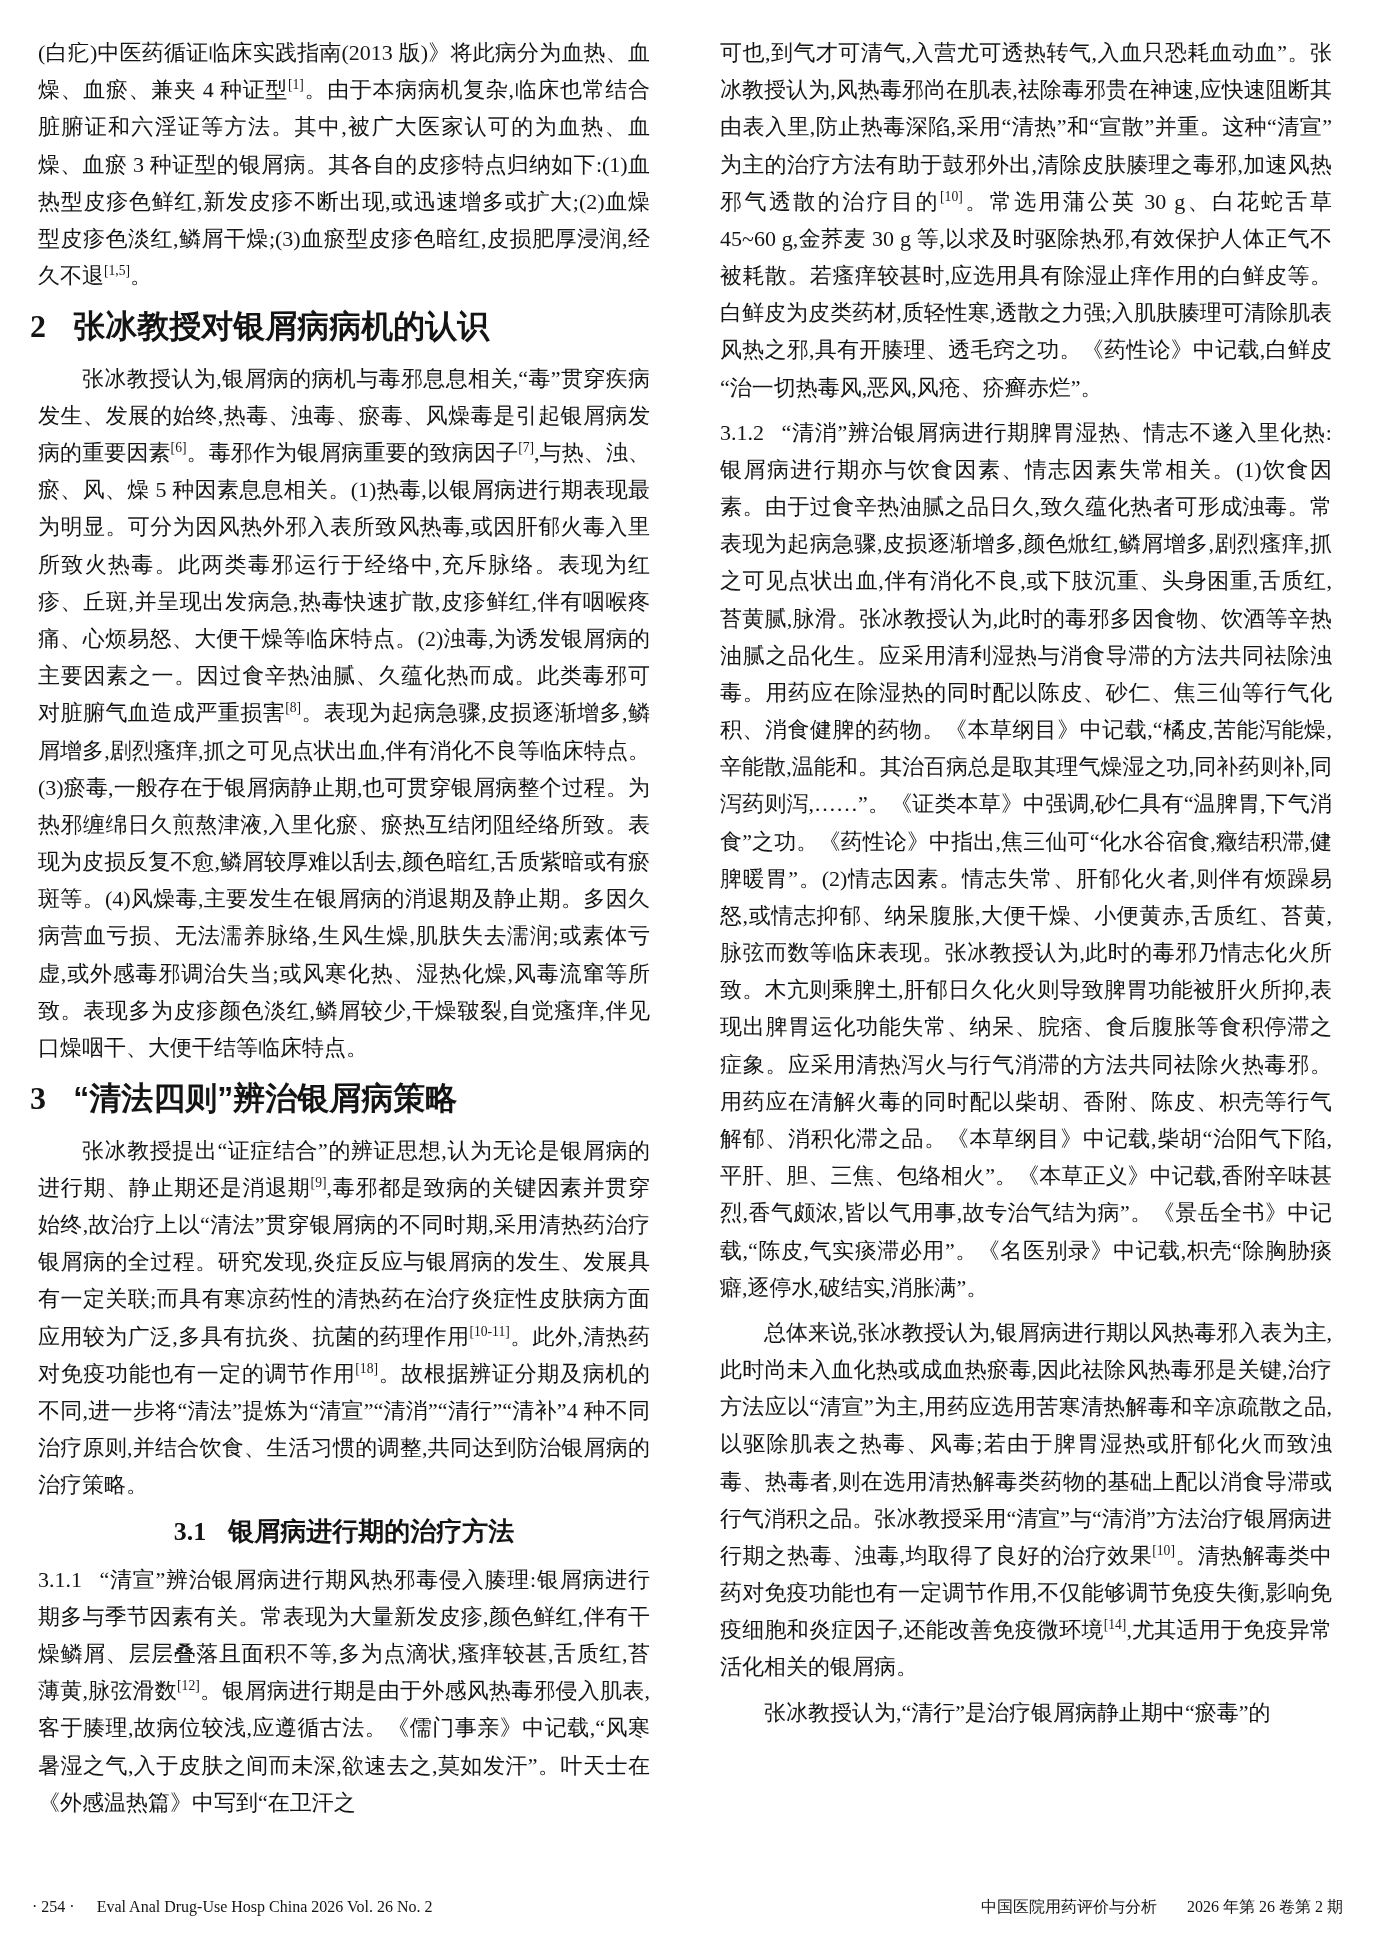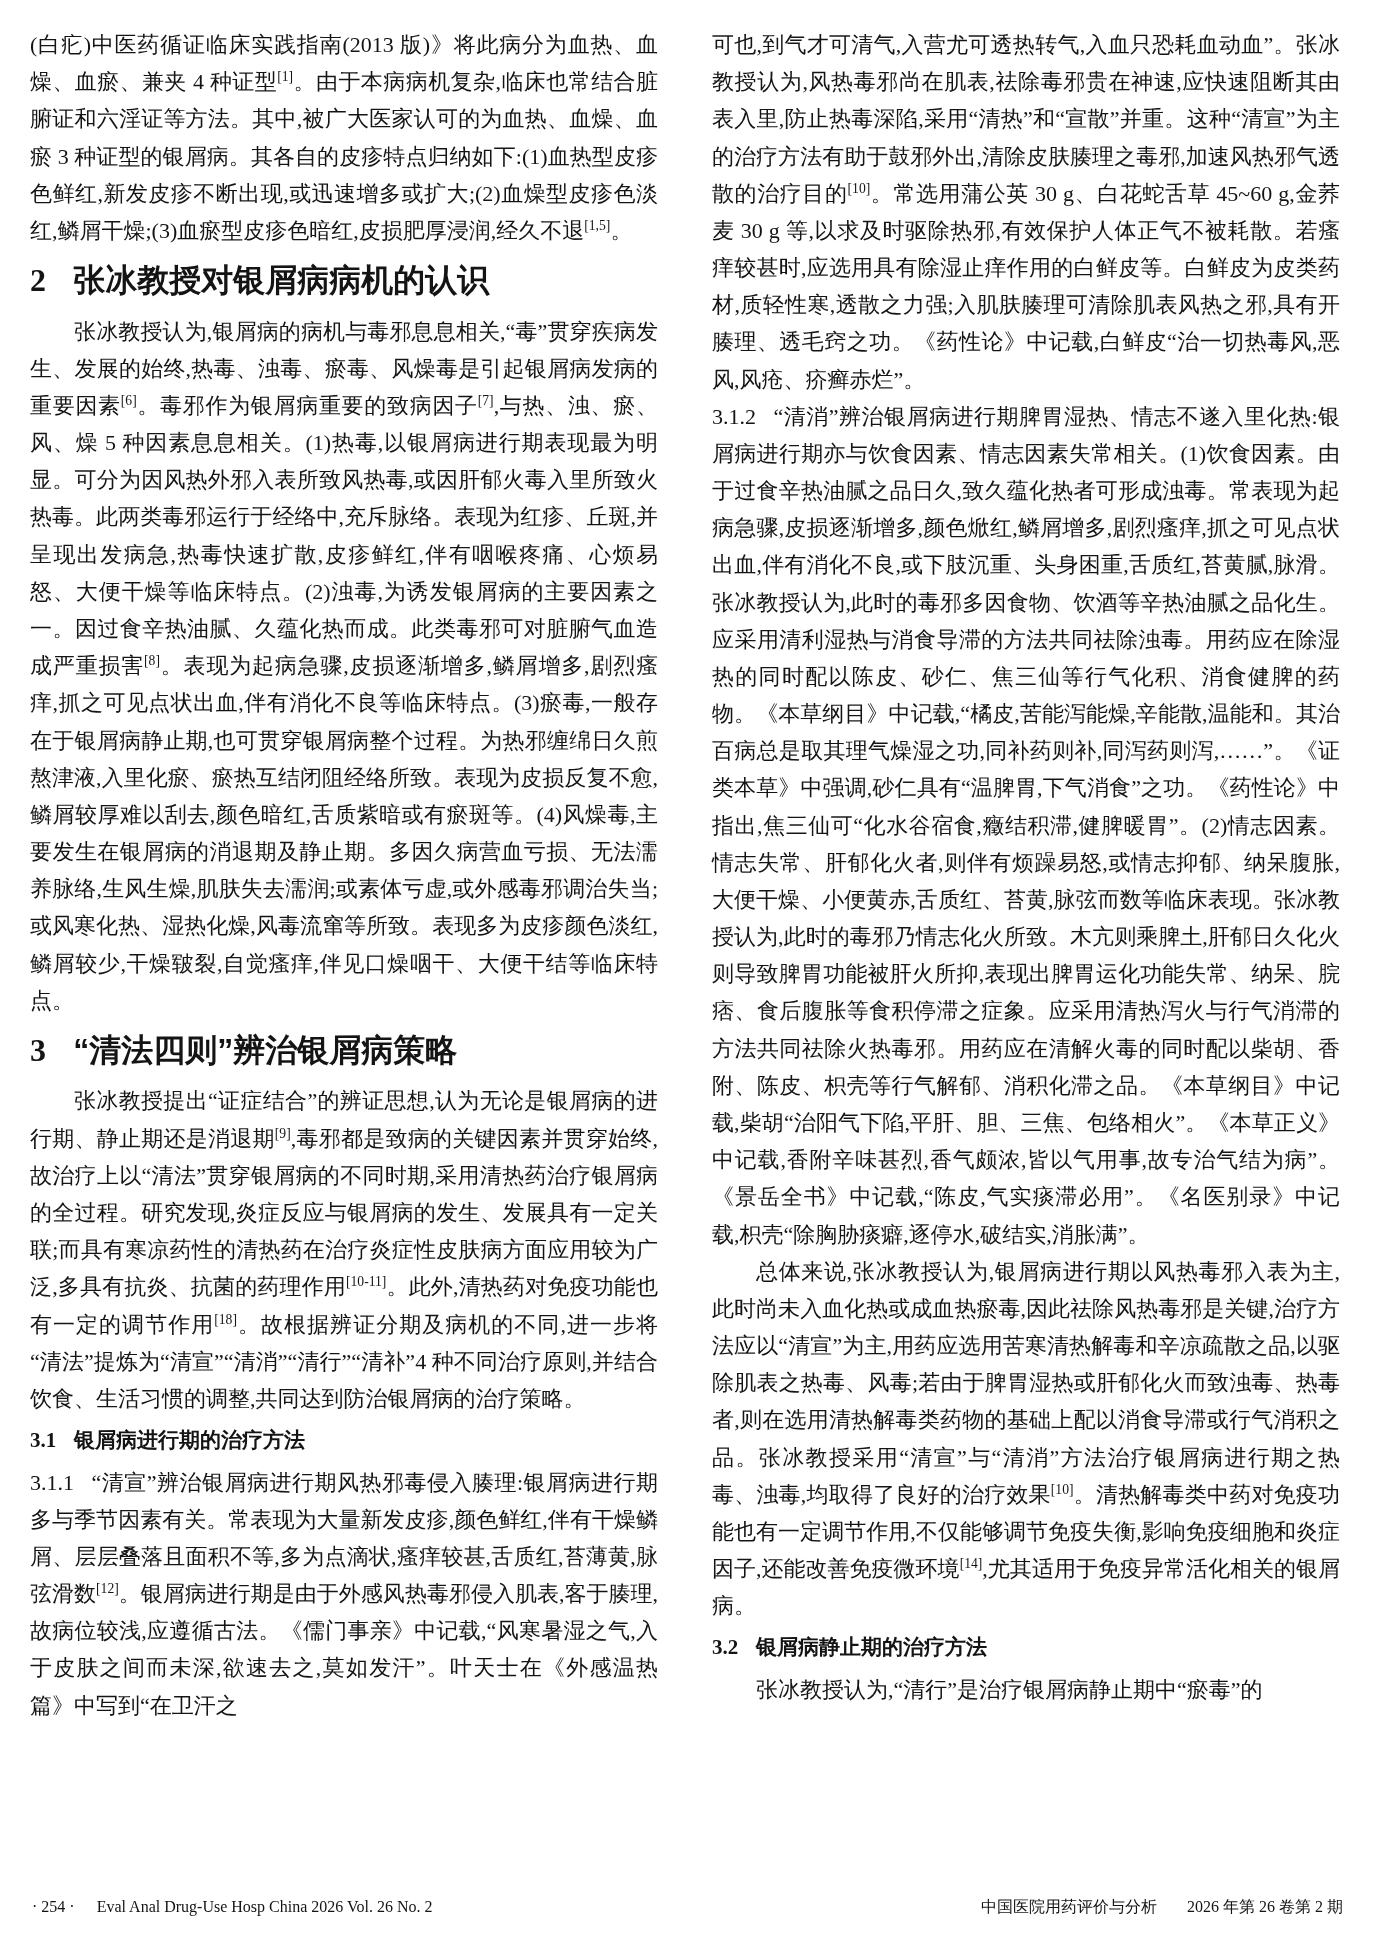--- a/index.html
+++ b/index.html
@@ -29,34 +29,34 @@
     overflow: hidden;
   }
   .column {
     width: 628px;
     min-width: 628px;
     font-size: 22px;
     line-height: 1.69;
     text-align: justify;
   }
   .column p.para {
-    margin: 0;
+    margin: 8px;
   }
   .column p.para.indent {
     text-indent: 2em;
   }
   h2.h1, h2.h2 {
     font-family: "Liberation Sans", "DejaVu Sans", sans-serif;
     font-weight: bold;
     text-align: left;
     margin: 7px 0 7px 0;
     line-height: 1.55;
   }
   h2.h1 { font-size: 32px; }
-  h2.h2 { font-size: 21px; }
+  h2.h2 { font-size: 26px; text-align: center; }
   .hnum {
     font-family: "Liberation Serif", "DejaVu Serif", serif;
     font-weight: bold;
     margin-right: 0.85em;
   }
   .rnum {
     font-weight: normal;
     margin-right: 0.8em;
   }
   sup.ref {
@@ -87,21 +87,20 @@
         <p class="para indent">张冰教授认为,银屑病的病机与毒邪息息相关,“毒”贯穿疾病发生、发展的始终,热毒、浊毒、瘀毒、风燥毒是引起银屑病发病的重要因素<sup class="ref">[6]</sup>。毒邪作为银屑病重要的致病因子<sup class="ref">[7]</sup>,与热、浊、瘀、风、燥 5 种因素息息相关。(1)热毒,以银屑病进行期表现最为明显。可分为因风热外邪入表所致风热毒,或因肝郁火毒入里所致火热毒。此两类毒邪运行于经络中,充斥脉络。表现为红疹、丘斑,并呈现出发病急,热毒快速扩散,皮疹鲜红,伴有咽喉疼痛、心烦易怒、大便干燥等临床特点。(2)浊毒,为诱发银屑病的主要因素之一。因过食辛热油腻、久蕴化热而成。此类毒邪可对脏腑气血造成严重损害<sup class="ref">[8]</sup>。表现为起病急骤,皮损逐渐增多,鳞屑增多,剧烈瘙痒,抓之可见点状出血,伴有消化不良等临床特点。(3)瘀毒,一般存在于银屑病静止期,也可贯穿银屑病整个过程。为热邪缠绵日久煎熬津液,入里化瘀、瘀热互结闭阻经络所致。表现为皮损反复不愈,鳞屑较厚难以刮去,颜色暗红,舌质紫暗或有瘀斑等。(4)风燥毒,主要发生在银屑病的消退期及静止期。多因久病营血亏损、无法濡养脉络,生风生燥,肌肤失去濡润;或素体亏虚,或外感毒邪调治失当;或风寒化热、湿热化燥,风毒流窜等所致。表现多为皮疹颜色淡红,鳞屑较少,干燥皲裂,自觉瘙痒,伴见口燥咽干、大便干结等临床特点。</p>
         <h2 class="h1"><span class="hnum">3</span><span>“清法四则”辨治银屑病策略</span></h2>
         <p class="para indent">张冰教授提出“证症结合”的辨证思想,认为无论是银屑病的进行期、静止期还是消退期<sup class="ref">[9]</sup>,毒邪都是致病的关键因素并贯穿始终,故治疗上以“清法”贯穿银屑病的不同时期,采用清热药治疗银屑病的全过程。研究发现,炎症反应与银屑病的发生、发展具有一定关联;而具有寒凉药性的清热药在治疗炎症性皮肤病方面应用较为广泛,多具有抗炎、抗菌的药理作用<sup class="ref">[10-11]</sup>。此外,清热药对免疫功能也有一定的调节作用<sup class="ref">[18]</sup>。故根据辨证分期及病机的不同,进一步将“清法”提炼为“清宣”“清消”“清行”“清补”4 种不同治疗原则,并结合饮食、生活习惯的调整,共同达到防治银屑病的治疗策略。</p>
         <h2 class="h2"><span class="hnum">3.1</span><span>银屑病进行期的治疗方法</span></h2>
         <p class="para"><span class="rnum">3.1.1</span>“清宣”辨治银屑病进行期风热邪毒侵入腠理:银屑病进行期多与季节因素有关。常表现为大量新发皮疹,颜色鲜红,伴有干燥鳞屑、层层叠落且面积不等,多为点滴状,瘙痒较甚,舌质红,苔薄黄,脉弦滑数<sup class="ref">[12]</sup>。银屑病进行期是由于外感风热毒邪侵入肌表,客于腠理,故病位较浅,应遵循古法。《儒门事亲》中记载,“风寒暑湿之气,入于皮肤之间而未深,欲速去之,莫如发汗”。叶天士在《外感温热篇》中写到“在卫汗之</p>
       </div>
     <div class="column">
         <p class="para">可也,到气才可清气,入营尤可透热转气,入血只恐耗血动血”。张冰教授认为,风热毒邪尚在肌表,祛除毒邪贵在神速,应快速阻断其由表入里,防止热毒深陷,采用“清热”和“宣散”并重。这种“清宣”为主的治疗方法有助于鼓邪外出,清除皮肤腠理之毒邪,加速风热邪气透散的治疗目的<sup class="ref">[10]</sup>。常选用蒲公英 30 g、白花蛇舌草 45~60 g,金荞麦 30 g 等,以求及时驱除热邪,有效保护人体正气不被耗散。若瘙痒较甚时,应选用具有除湿止痒作用的白鲜皮等。白鲜皮为皮类药材,质轻性寒,透散之力强;入肌肤腠理可清除肌表风热之邪,具有开腠理、透毛窍之功。《药性论》中记载,白鲜皮“治一切热毒风,恶风,风疮、疥癣赤烂”。</p>
         <p class="para"><span class="rnum">3.1.2</span>“清消”辨治银屑病进行期脾胃湿热、情志不遂入里化热:银屑病进行期亦与饮食因素、情志因素失常相关。(1)饮食因素。由于过食辛热油腻之品日久,致久蕴化热者可形成浊毒。常表现为起病急骤,皮损逐渐增多,颜色焮红,鳞屑增多,剧烈瘙痒,抓之可见点状出血,伴有消化不良,或下肢沉重、头身困重,舌质红,苔黄腻,脉滑。张冰教授认为,此时的毒邪多因食物、饮酒等辛热油腻之品化生。应采用清利湿热与消食导滞的方法共同祛除浊毒。用药应在除湿热的同时配以陈皮、砂仁、焦三仙等行气化积、消食健脾的药物。《本草纲目》中记载,“橘皮,苦能泻能燥,辛能散,温能和。其治百病总是取其理气燥湿之功,同补药则补,同泻药则泻,……”。《证类本草》中强调,砂仁具有“温脾胃,下气消食”之功。《药性论》中指出,焦三仙可“化水谷宿食,癥结积滞,健脾暖胃”。(2)情志因素。情志失常、肝郁化火者,则伴有烦躁易怒,或情志抑郁、纳呆腹胀,大便干燥、小便黄赤,舌质红、苔黄,脉弦而数等临床表现。张冰教授认为,此时的毒邪乃情志化火所致。木亢则乘脾土,肝郁日久化火则导致脾胃功能被肝火所抑,表现出脾胃运化功能失常、纳呆、脘痞、食后腹胀等食积停滞之症象。应采用清热泻火与行气消滞的方法共同祛除火热毒邪。用药应在清解火毒的同时配以柴胡、香附、陈皮、枳壳等行气解郁、消积化滞之品。《本草纲目》中记载,柴胡“治阳气下陷,平肝、胆、三焦、包络相火”。《本草正义》中记载,香附辛味甚烈,香气颇浓,皆以气用事,故专治气结为病”。《景岳全书》中记载,“陈皮,气实痰滞必用”。《名医别录》中记载,枳壳“除胸胁痰癖,逐停水,破结实,消胀满”。</p>
         <p class="para indent">总体来说,张冰教授认为,银屑病进行期以风热毒邪入表为主,此时尚未入血化热或成血热瘀毒,因此祛除风热毒邪是关键,治疗方法应以“清宣”为主,用药应选用苦寒清热解毒和辛凉疏散之品,以驱除肌表之热毒、风毒;若由于脾胃湿热或肝郁化火而致浊毒、热毒者,则在选用清热解毒类药物的基础上配以消食导滞或行气消积之品。张冰教授采用“清宣”与“清消”方法治疗银屑病进行期之热毒、浊毒,均取得了良好的治疗效果<sup class="ref">[10]</sup>。清热解毒类中药对免疫功能也有一定调节作用,不仅能够调节免疫失衡,影响免疫细胞和炎症因子,还能改善免疫微环境<sup class="ref">[14]</sup>,尤其适用于免疫异常活化相关的银屑病。</p>
-        <h2 class="h2"><span class="hnum">3.2</span><span>银屑病静止期的治疗方法</span></h2>
         <p class="para indent">张冰教授认为,“清行”是治疗银屑病静止期中“瘀毒”的</p>
       </div>
   </div>
   <div class="footer">
     <div class="footer-left">
       <span>· 254 ·</span><span class="fgap"></span><span>Eval Anal Drug-Use Hosp China 2026 Vol. 26 No. 2</span>
     </div>
     <div class="footer-right">
       <span>中国医院用药评价与分析</span><span class="fgap2"></span><span>2026 年第 26 卷第 2 期</span>
     </div>

